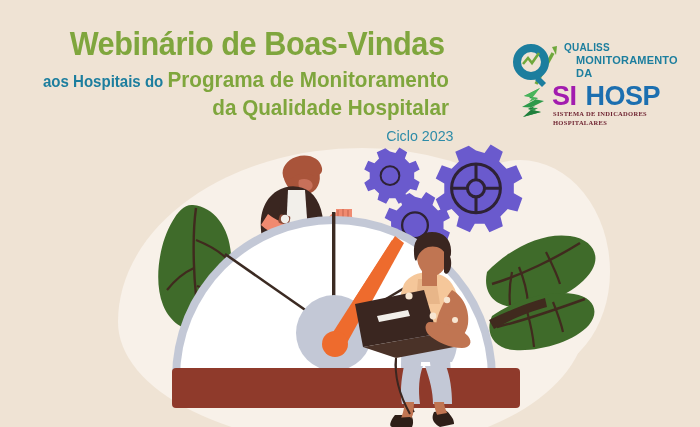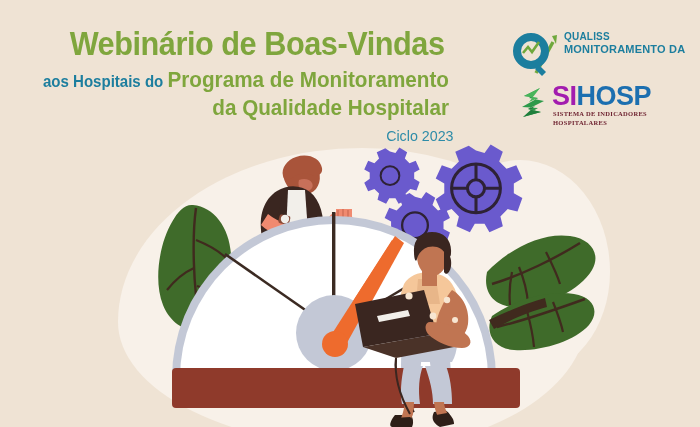--- a/index.html
+++ b/index.html
@@ -48,39 +48,39 @@
     margin-top:3px;font-size:22px;font-weight:bold;color:#7FA63D;
     font-family:"Liberation Sans Narrow","Liberation Sans",sans-serif;
     transform:scaleX(0.94);transform-origin:left center;white-space:nowrap;
   }
   .h-cycle{
     margin-top:6px;font-size:15px;color:#2E8CA8;font-weight:normal;
     font-family:"Liberation Sans Narrow","Liberation Sans",sans-serif;
     transform:scaleX(0.95);transform-origin:left center;
   }
   
-  #logo-qualiss{position:absolute;left:512px;top:30px;width:180px;height:50px;}
+  #logo-qualiss{position:absolute;left:512px;top:41px;width:180px;height:50px;}
   #logo-qualiss .q-mark{position:absolute;left:0;top:2px;}
   #logo-qualiss .q-text{
     position:absolute;left:52px;top:1px;color:#1C7E9E;
     font-family:"Liberation Sans Narrow","Liberation Sans",sans-serif;
     font-weight:bold;line-height:1.18;letter-spacing:0.2px;
   }
   .q-t1{font-size:10px;}
-  .q-t2{font-size:11px;}
+  .q-t2{font-size:11px;margin-left:12px;}
   .q-t3{font-size:11px;}
   #logo-sihosp{position:absolute;left:518px;top:86px;width:175px;height:42px;}
   #logo-sihosp .s-mark{position:absolute;left:0;top:0;}
   #logo-sihosp .s-text{
     position:absolute;left:34px;top:-3px;font-weight:bold;
     font-family:"Liberation Sans Narrow","Liberation Sans",sans-serif;
     font-size:27px;letter-spacing:-0.5px;line-height:1;
   }
   .s-si{color:#a21caf;}
-  .s-hosp{color:#1C6FB0;}
+  .s-hosp{color:#1C6FB0;padding-left:9px;}
   #logo-sihosp .s-sub{
     position:absolute;left:35px;top:24px;
     font-family:"Liberation Serif",serif;font-weight:bold;
     font-size:6.5px;color:#6E2230;line-height:1.35;letter-spacing:0.3px;
   }
   
   #illus{position:absolute;left:0;top:0;width:700px;height:427px;}
 </style>
 </head>
 <body>

